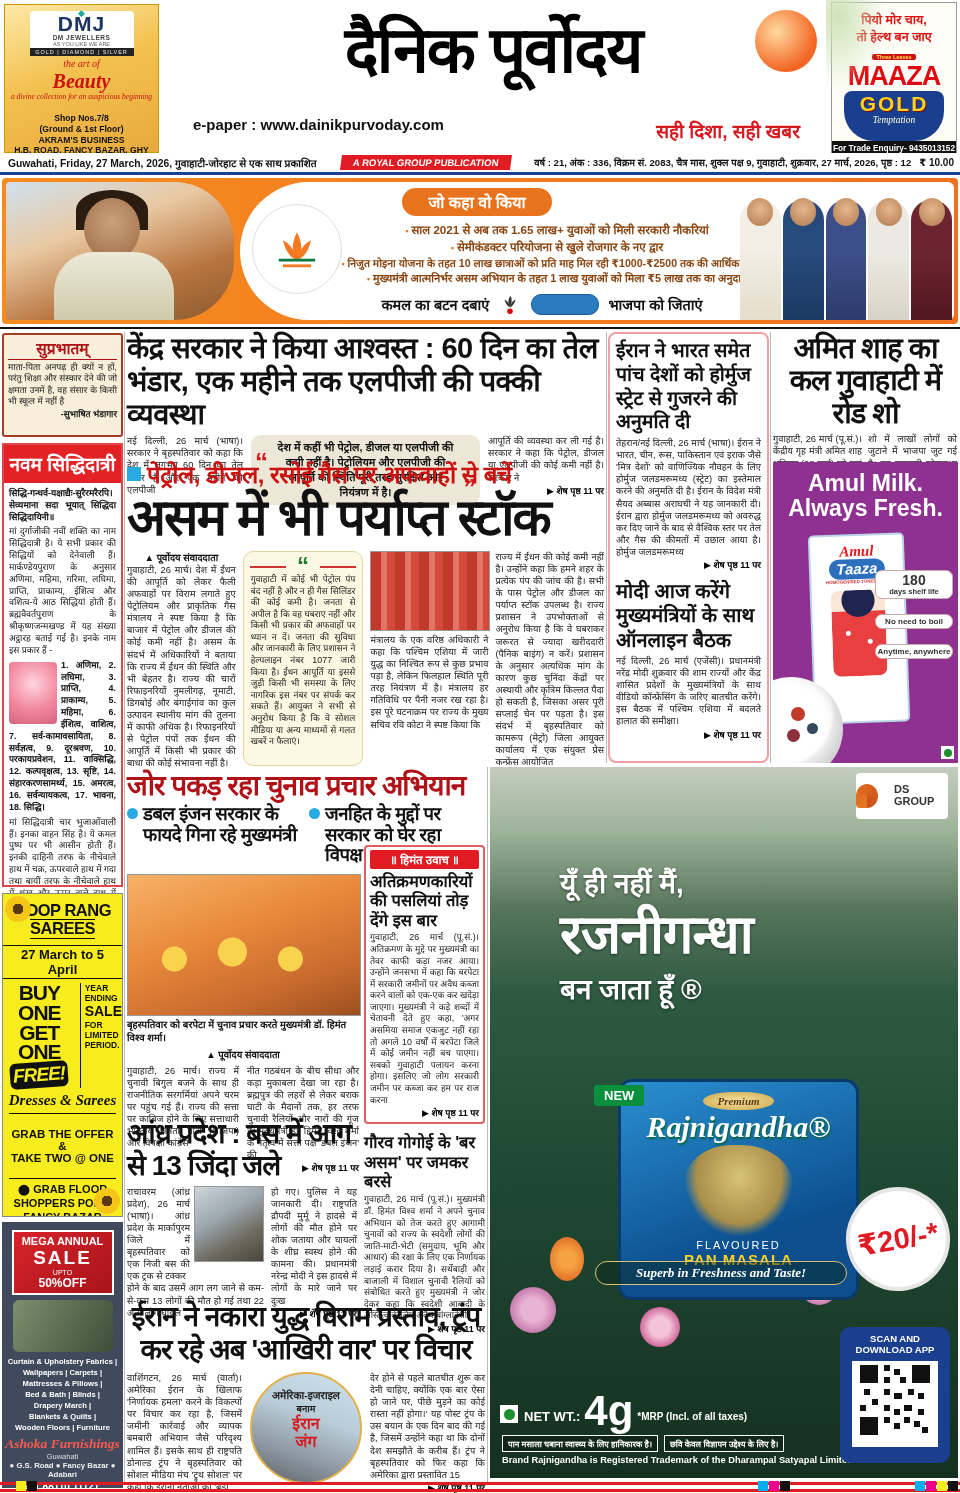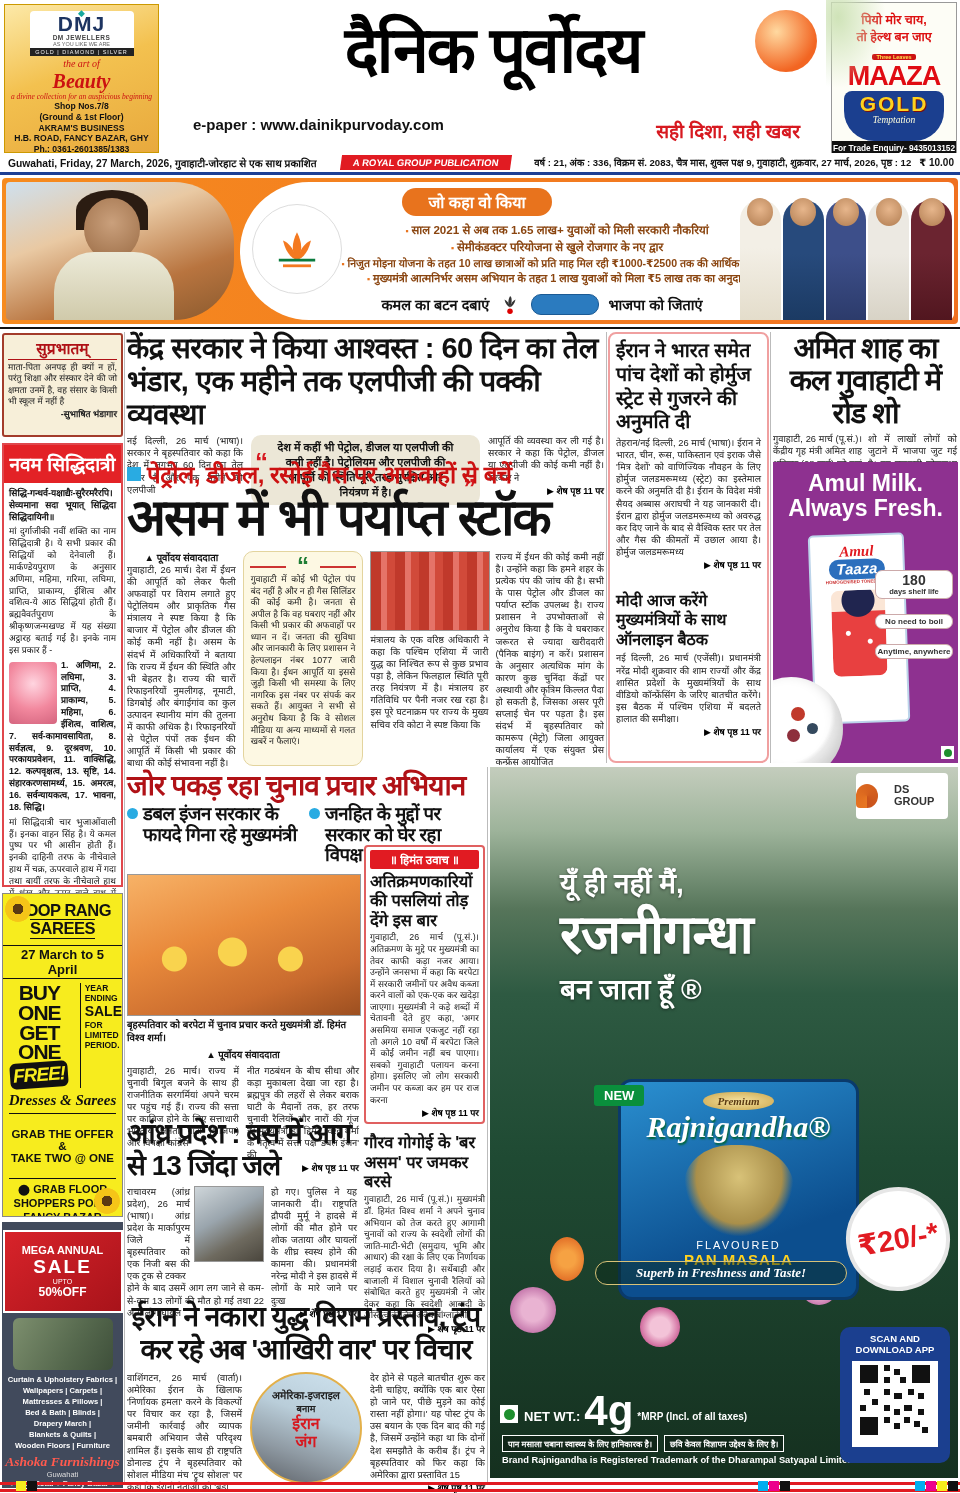--- a/index.html
+++ b/index.html
@@ -16,21 +16,21 @@
   #dmj .logobox{margin:6px auto 2px;width:104px;background:#fff;border-radius:4px;padding:2px 0 0}
   #dmj .dmjt{font-size:21px;font-weight:bold;color:#1d3461;letter-spacing:1px;line-height:1}
   #dmj .dia{color:#18a99e;font-size:9px;line-height:0;display:block}
   #dmj .sub{font-size:6.5px;font-weight:bold;color:#444;letter-spacing:.5px}
   #dmj .tag1{font-size:5.5px;color:#666}
   #dmj .strip{background:#222;color:#eee;font-size:5.5px;letter-spacing:1px;padding:1px 0;margin-top:1px}
   #dmj .art{font-family:"Liberation Serif",serif;font-style:italic;color:#c11;line-height:1.15}
   #dmj .art .a1{font-size:10px}
   #dmj .art .a2{font-size:20px;font-weight:bold}
   #dmj .art .a3{font-size:7.5px}
-  #dmj .addr{font-size:8.6px;font-weight:bold;line-height:1.25;color:#111;margin-top:0}
+  #dmj .addr{font-size:8.6px;font-weight:bold;line-height:1.25;color:#111;margin-top:12px}
   #masthead{left:163px;top:4px;width:665px;height:148px}
   #sun{left:592px;top:6px;width:62px;height:62px;border-radius:50%;background:radial-gradient(circle at 35% 35%,#ffd9a0,#f26522 70%)}
   #mh-title{left:0;top:2px;width:660px;text-align:center;font-size:64px;font-weight:bold;color:#000;letter-spacing:-2px;line-height:1.4}
   #mh-epaper{left:30px;top:112px;font-size:15px;font-weight:bold}
   #mh-tagline{right:28px;top:114px;font-size:19px;font-weight:bold;color:#d71920}
   #maaza{right:3px;top:2px;width:124px;height:152px;background:#fdfdf6;border:1px solid #999;text-align:center}
   #maaza .leaf{position:absolute;left:-6px;top:-4px;width:60px;height:90px;background:radial-gradient(ellipse at 20% 20%,#cfe3b8,transparent 70%)}
   #maaza .h1,#maaza .h2{font-size:12.5px;font-weight:bold;color:#d11}
   #maaza .h1{margin-top:8px}
   #maaza .tl{display:inline-block;background:#c11;color:#ffe14d;font-size:5.5px;font-weight:bold;padding:0 4px;border-radius:2px;margin-top:4px}
@@ -88,21 +88,21 @@
   #rr-dates{font-size:13px;font-weight:bold;margin:6px 0 2px;border-top:1px solid #111;border-bottom:1px solid #111;display:inline-block;padding:1px 2px}
   #rr-offer{display:flex;justify-content:center;gap:4px;margin-top:2px}
   #rr-bogo{font-size:21px;font-weight:bold;line-height:.95;letter-spacing:-1px}
   #rr-free{background:#111;color:#f7ec1e;font-size:19px;font-weight:bold;font-style:italic;padding:4px 3px;border-radius:6px;transform:rotate(-4deg);align-self:flex-end}
   #rr-side{border-left:1px solid #111;padding-left:4px;text-align:left;font-size:8.5px;font-weight:bold;line-height:1.2}
   #rr-side .sale{font-size:14px}
   #rr-script{font-family:"Liberation Serif",serif;font-style:italic;font-weight:bold;font-size:15px;margin-top:4px}
   #rr-grab{border-top:1.5px solid #111;border-bottom:1.5px solid #111;font-size:11.5px;font-weight:bold;margin:4px 6px;padding:14px 0}
   #rr-addr{font-size:11px;font-weight:bold;line-height:1.25}
   #ashoka{left:2px;top:1222px;width:121px;height:266px;background:#414a5c;box-sizing:border-box;text-align:center;color:#fff;overflow:hidden}
-  #as-box{margin:8px auto 0;width:92px;border:2px solid #fff;padding:12px;background:linear-gradient(140deg,#d8232a,#a8131a)}
+  #as-box{margin:8px auto 0;width:92px;border:2px solid #fff;padding:3px;background:linear-gradient(140deg,#d8232a,#a8131a)}
   #as-box .l1{font-size:11px;font-weight:bold;line-height:1.1}
   #as-box .l2{font-size:19px;font-weight:bold;letter-spacing:2px}
   #as-box .l3{font-size:7px}
   #as-box .l4{font-size:12px;font-weight:bold}
   #as-sofa{margin:5px auto 0;width:100px;height:52px;border-radius:6px;background:linear-gradient(120deg,#7d8f6e,#55684d 60%,#3e4f3a)}
   #as-items{font-size:7.6px;font-weight:bold;line-height:1.45;margin:4px 4px 0}
   #as-brand{font-family:"Liberation Serif",serif;font-style:italic;font-weight:bold;font-size:13.5px;color:#ff5a4e;margin-top:3px}
   #as-city{font-size:7.5px;color:#ddd}
   #as-loc{font-size:7.8px;font-weight:bold;color:#eee}
   #as-ph{font-size:10px;font-weight:bold;margin-top:2px}
@@ -122,21 +122,21 @@
   #assam-cols{display:flex;gap:7px;margin-top:7px}
   #assam-cols .c1,#assam-cols .c4{width:112px}
   .byline{font-size:9.6px;font-weight:bold;text-align:center}
   #assam-q{width:124px;background:#fdf8e3;border:1px solid #e3d49e;border-radius:10px;padding:22px 7px 6px;position:relative;box-sizing:border-box;height:215px}
   #assam-q .gq{position:absolute;left:50%;top:2px;transform:translateX(-50%);font-size:24px;color:#1e7d34;font-weight:bold;line-height:1}
   #assam-q .ln{position:absolute;top:14px;width:36px;height:2px;background:#c33}
   #assam-imgcol{width:118px}
   .ph-cyl{width:118px;height:78px;border:1px solid #999;background:repeating-linear-gradient(90deg,#c0392b 0 10px,#e57368 10px 16px,#d14a3a 16px 24px),linear-gradient(#f5d9d4,#e8b0a8)}
   #story-iranh{left:608px;top:332px;width:161px;height:431px;border:2px solid #f0a0a0;border-radius:8px;padding:5px 6px;box-sizing:border-box}
   #iranh-head{font-size:19.5px;font-weight:bold;line-height:1.22}
-  #modi-head{font-size:16px;font-weight:bold;line-height:1.22;margin-top:20px}
+  #modi-head{font-size:20px;font-weight:bold;line-height:1.22;margin-top:8px}
   #story-amit{left:773px;top:332px;width:185px}
   #amit-head{font-size:29px;font-weight:bold;line-height:1.12;letter-spacing:-1px;text-align:center}
   #amit-cols{display:flex;gap:6px;margin-top:4px}
   #amit-cols .c{width:89px}
   #ad-amul{left:773px;top:462px;width:185px;height:301px;background:#8e3190;overflow:hidden}
   #amul-title{color:#fff;font-size:23px;font-weight:bold;text-align:center;line-height:1.1;margin-top:9px}
   #amul-pack{position:absolute;left:38px;top:72px;width:92px;height:185px;background:#fff;border:2px solid #bcd4ea;border-radius:5px;transform:rotate(-2deg);text-align:center}
   #amul-pack .ab{font-family:"Liberation Serif",serif;font-style:italic;font-weight:bold;color:#e11b22;font-size:15px;margin-top:8px;line-height:1}
   #amul-pack .taaza{display:inline-block;background:#2c6fbd;color:#fff;font-weight:bold;font-size:15px;font-style:italic;border-radius:10px;padding:0 7px;line-height:1.3}
   #amul-pack .sub{font-size:4.5px;color:#c33;font-weight:bold}

